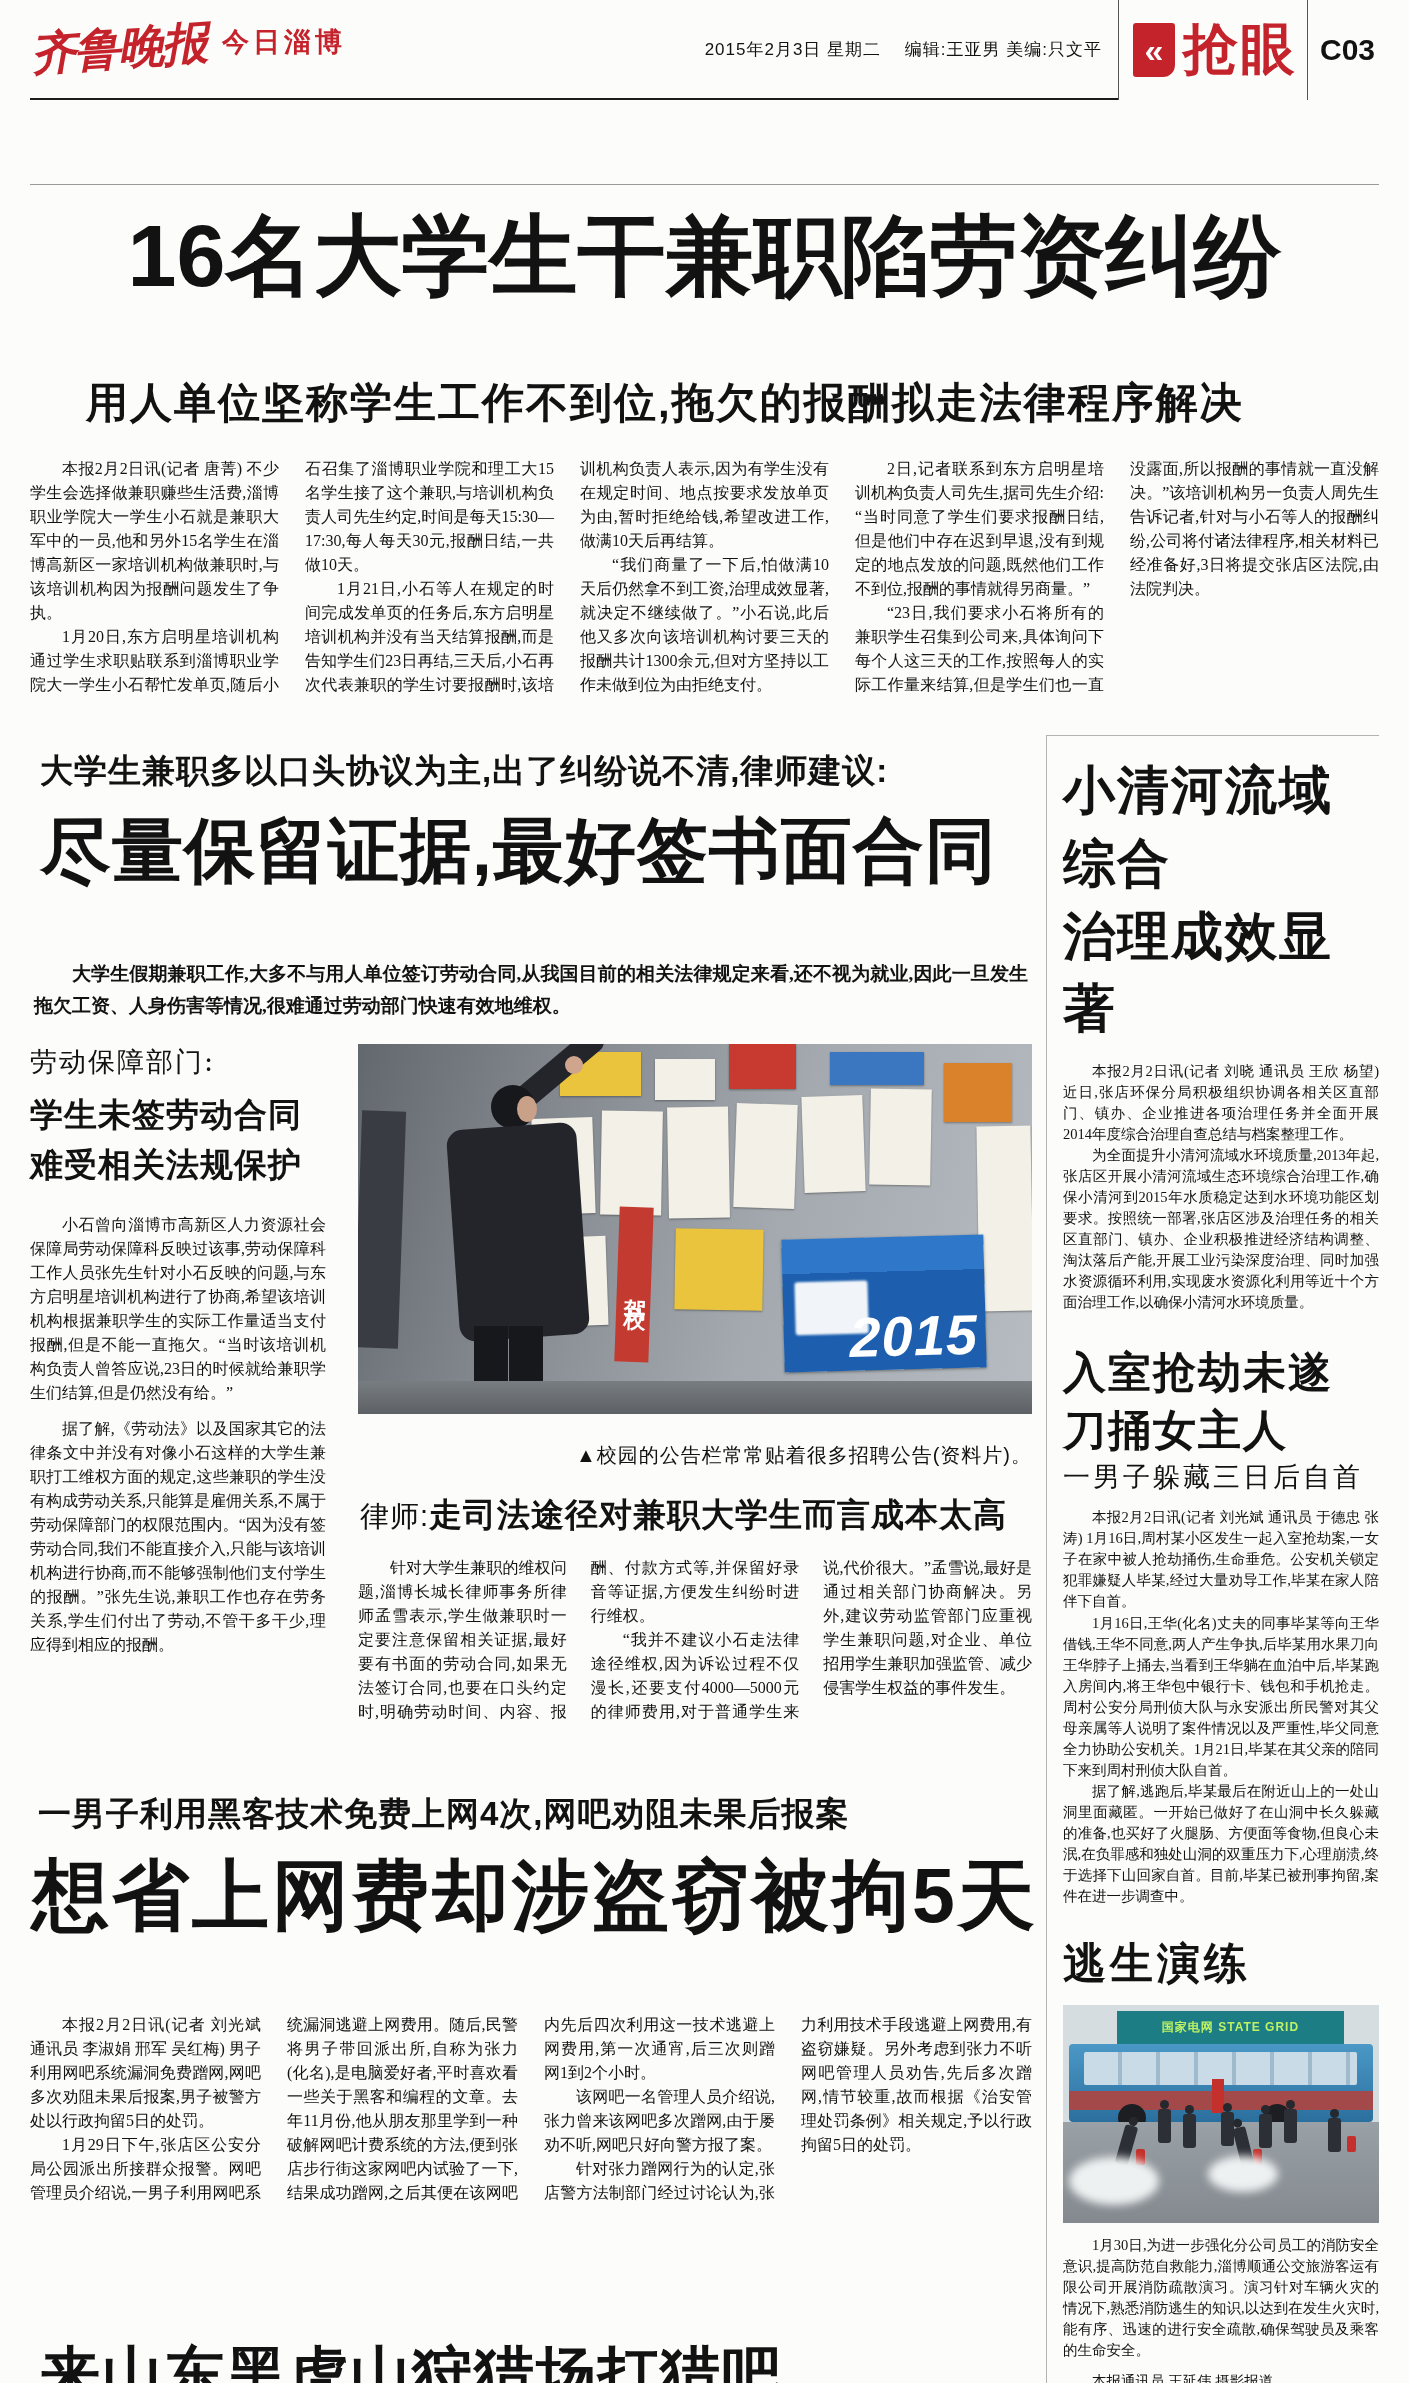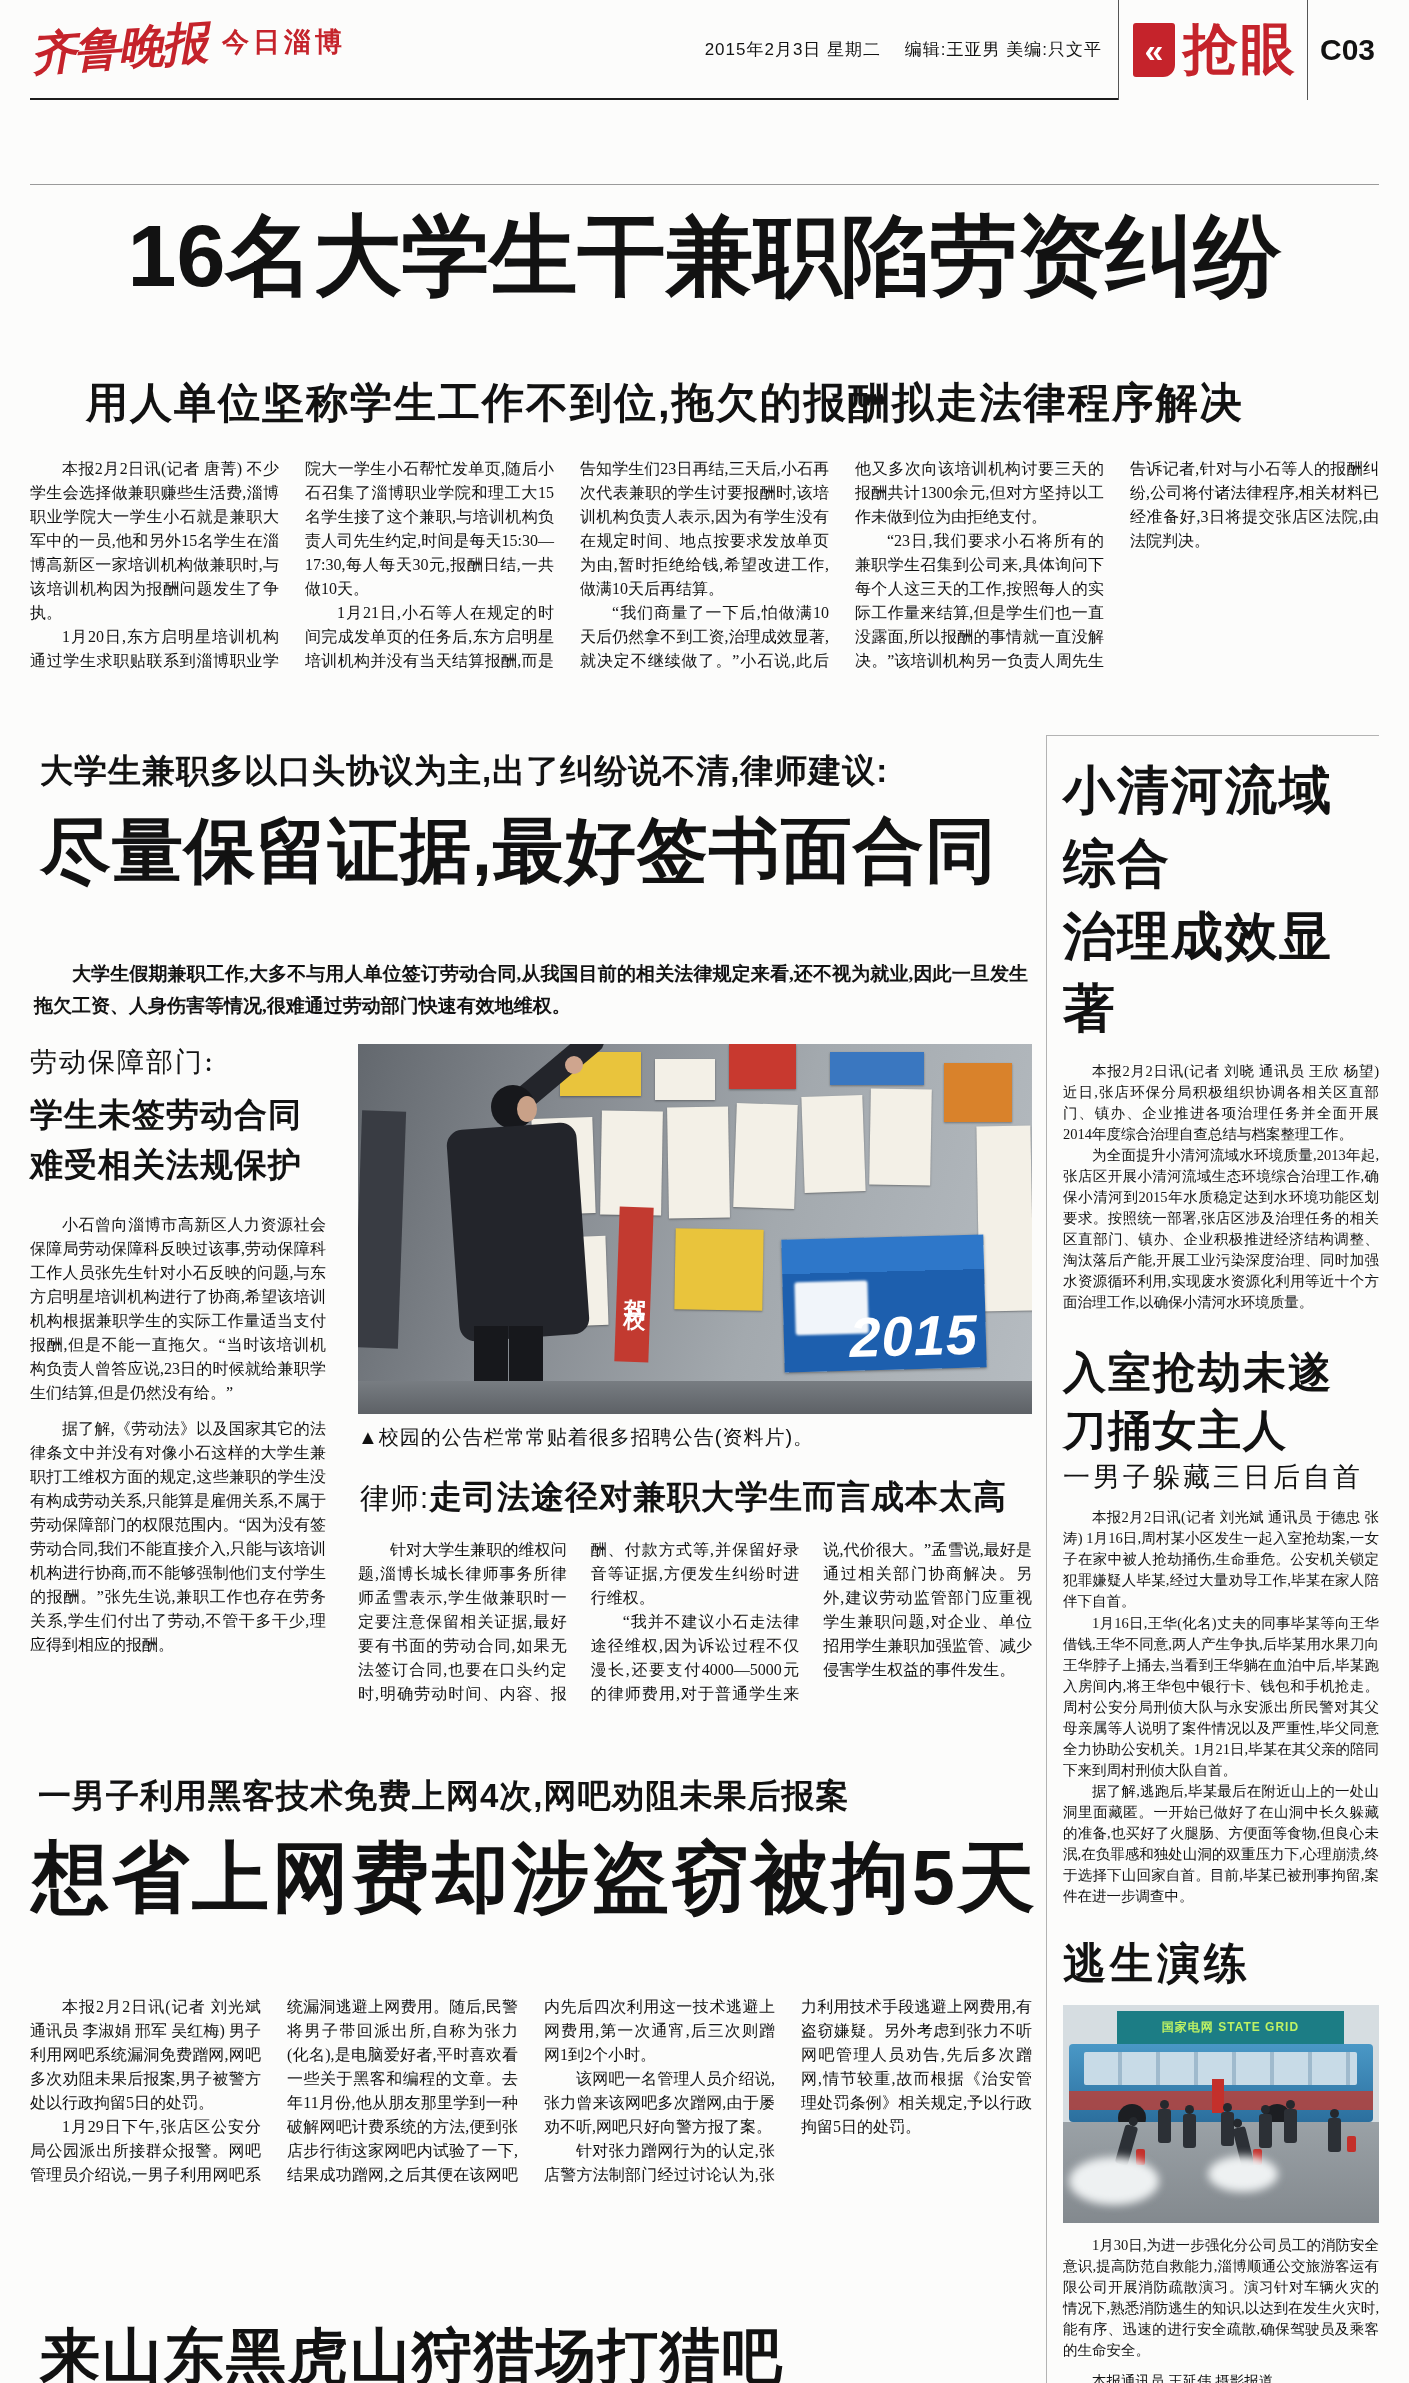--- a/index.html
+++ b/index.html
@@ -61,21 +61,21 @@
     line-height:1.7;margin-top:22px;padding:0 4px;text-indent:2em;text-align:justify;}
   .a2-byline{display:inline-block;margin-top:18px;font-family:"Liberation Serif","DejaVu Serif",serif;
     font-size:16px;padding:0 4px 10px 12px;border-bottom:1px solid #555;width:185px;}
   .a2-row{display:flex;margin-top:22px;}
   .a2-left{width:296px;flex:none;}
   .sec-kicker{font-family:"DejaVu Serif","Liberation Serif",serif;font-size:27px;letter-spacing:2px;}
   .sec-title{font-size:33px;font-weight:900;line-height:1.5;margin-top:10px;letter-spacing:1px;}
   .a2-left .serif-body{margin-top:24px;}
   .a2-left .serif-body p+p{margin-top:12px;}
   .a2-right{flex:1;margin-left:32px;}
-  .photo-caption{text-align:left;font-size:20px;font-weight:500;margin-top:10px;letter-spacing:1px;}
+  .photo-caption{text-align:right;font-size:20px;font-weight:500;margin-top:28px;letter-spacing:1px;}
   .a2-subhead{margin-top:24px;padding-left:2px;white-space:nowrap;}
   .a2-subhead .prefix{font-size:29px;font-weight:400;letter-spacing:1px;}
   .a2-subhead .main{font-size:33px;font-weight:900;letter-spacing:1px;}
   .a2-cols{margin-top:18px;column-count:3;column-gap:24px;height:206px;overflow:hidden;}
 
   
   .a3-kicker{font-size:33px;font-weight:600;margin-top:30px;padding-left:8px;letter-spacing:1px;white-space:nowrap;}
   .a3-headline{font-size:77px;font-weight:900;margin-top:8px;letter-spacing:3px;padding-left:2px;white-space:nowrap;}
   .a3-body{margin-top:22px;column-count:4;column-gap:26px;height:296px;overflow:hidden;}
 
@@ -166,20 +166,21 @@
   <hr class="top-rule">
 
   <section>
     <h1 class="a1-headline">16名大学生干兼职陷劳资纠纷</h1>
     <div class="a1-sub">用人单位坚称学生工作不到位,拖欠的报酬拟走法律程序解决</div>
     <div class="a1-body serif-body">
         <p>本报2月2日讯(记者 唐菁) 不少学生会选择做兼职赚些生活费,淄博职业学院大一学生小石就是兼职大军中的一员,他和另外15名学生在淄博高新区一家培训机构做兼职时,与该培训机构因为报酬问题发生了争执。</p>
         <p>1月20日,东方启明星培训机构通过学生求职贴联系到淄博职业学院大一学生小石帮忙发单页,随后小石召集了淄博职业学院和理工大15名学生接了这个兼职,与培训机构负责人司先生约定,时间是每天15:30—17:30,每人每天30元,报酬日结,一共做10天。</p>
         <p>1月21日,小石等人在规定的时间完成发单页的任务后,东方启明星培训机构并没有当天结算报酬,而是告知学生们23日再结,三天后,小石再次代表兼职的学生讨要报酬时,该培训机构负责人表示,因为有学生没有在规定时间、地点按要求发放单页为由,暂时拒绝给钱,希望改进工作,做满10天后再结算。</p>
         <p>“我们商量了一下后,怕做满10天后仍然拿不到工资,治理成效显著,就决定不继续做了。”小石说,此后他又多次向该培训机构讨要三天的报酬共计1300余元,但对方坚持以工作未做到位为由拒绝支付。</p>
+        <p>2日,记者联系到东方启明星培训机构负责人司先生,据司先生介绍:“当时同意了学生们要求报酬日结,但是他们中存在迟到早退,没有到规定的地点发放的问题,既然他们工作不到位,报酬的事情就得另商量。”</p>
         <p>“23日,我们要求小石将所有的兼职学生召集到公司来,具体询问下每个人这三天的工作,按照每人的实际工作量来结算,但是学生们也一直没露面,所以报酬的事情就一直没解决。”该培训机构另一负责人周先生告诉记者,针对与小石等人的报酬纠纷,公司将付诸法律程序,相关材料已经准备好,3日将提交张店区法院,由法院判决。</p>
       </div>
   </section>
 
   <div class="lower">
 
     <div class="main-col">
 
       <section>
         <div class="a2-kicker">大学生兼职多以口头协议为主,出了纠纷说不清,律师建议:</div>

